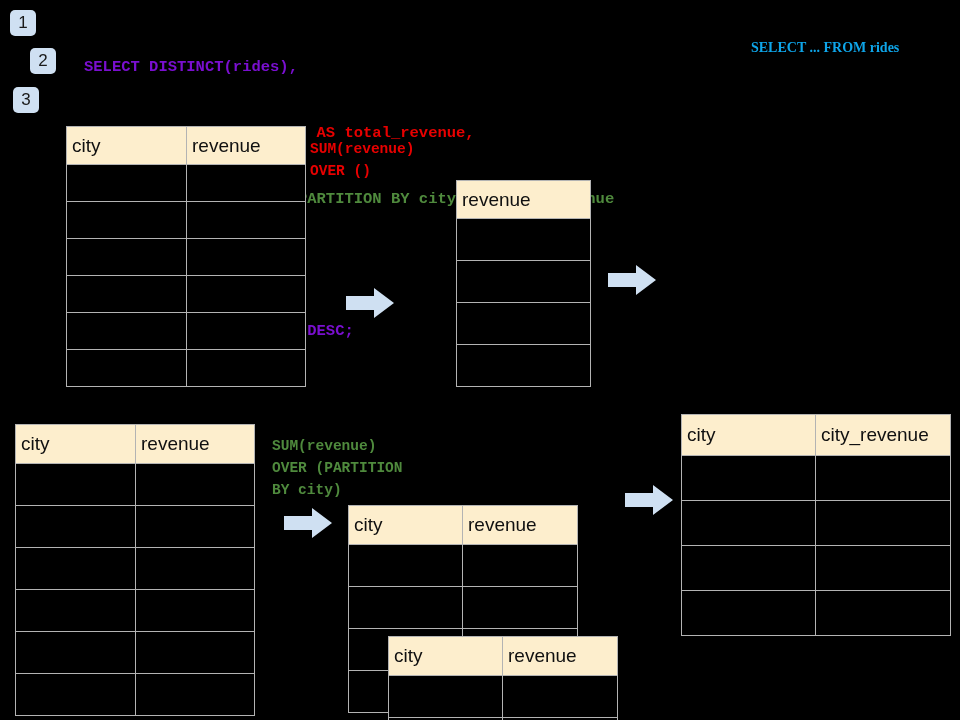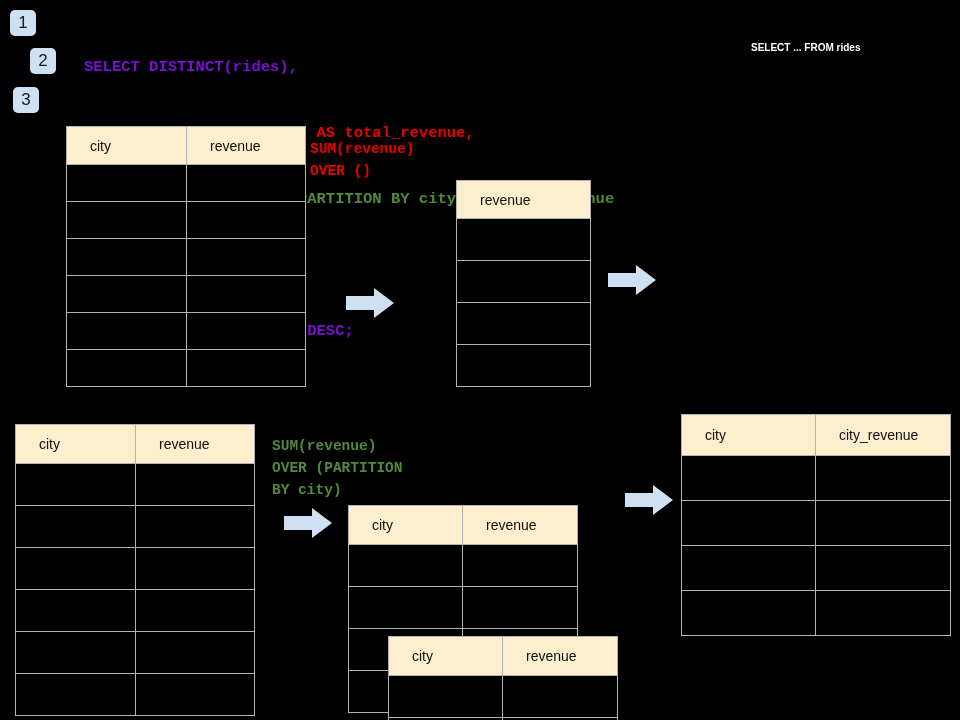--- a/index.html
+++ b/index.html
@@ -41,25 +41,25 @@
     font-weight: bold;
     letter-spacing: 0px;
   }
   .sql-line { white-space: pre; }
   .c-purple { color: #7a0fd0; }
   .c-red    { color: #e80000; }
   .c-green  { color: #4f8a3d; }
 
   .sql-side {
     position: absolute;
-    font-family: Liberation Sans, sans-serif;
-    font-size: 10px;
+    font-family: Liberation Serif, serif;
+    font-size: 14px;
     line-height: 19px;
     font-weight: bold;
-    color: #ffffff;
+    color: #0ea5e9;
     white-space: pre;
     width: 160px;
   }
 
   
   .annot {
     position: absolute;
     font-family: "Liberation Mono", monospace;
     font-size: 14.5px;
     line-height: 22px;
@@ -77,23 +77,23 @@
   .tbl th, .tbl td {
     border: 1px solid #b3b3b3;
     padding: 0;
     margin: 0;
   }
   .tbl th {
     background: #fdeecd;
     color: #101010;
     font-family: "Liberation Sans", sans-serif;
     font-weight: normal;
-    font-size: 14px;
+    font-size: 19px;
     text-align: left;
-    padding-left: 23px;
+    padding-left: 5px;
   }
   .tbl td {
     background: #000000;
   }
 
   
   .arrow {
     position: absolute;
   }
 </style>

